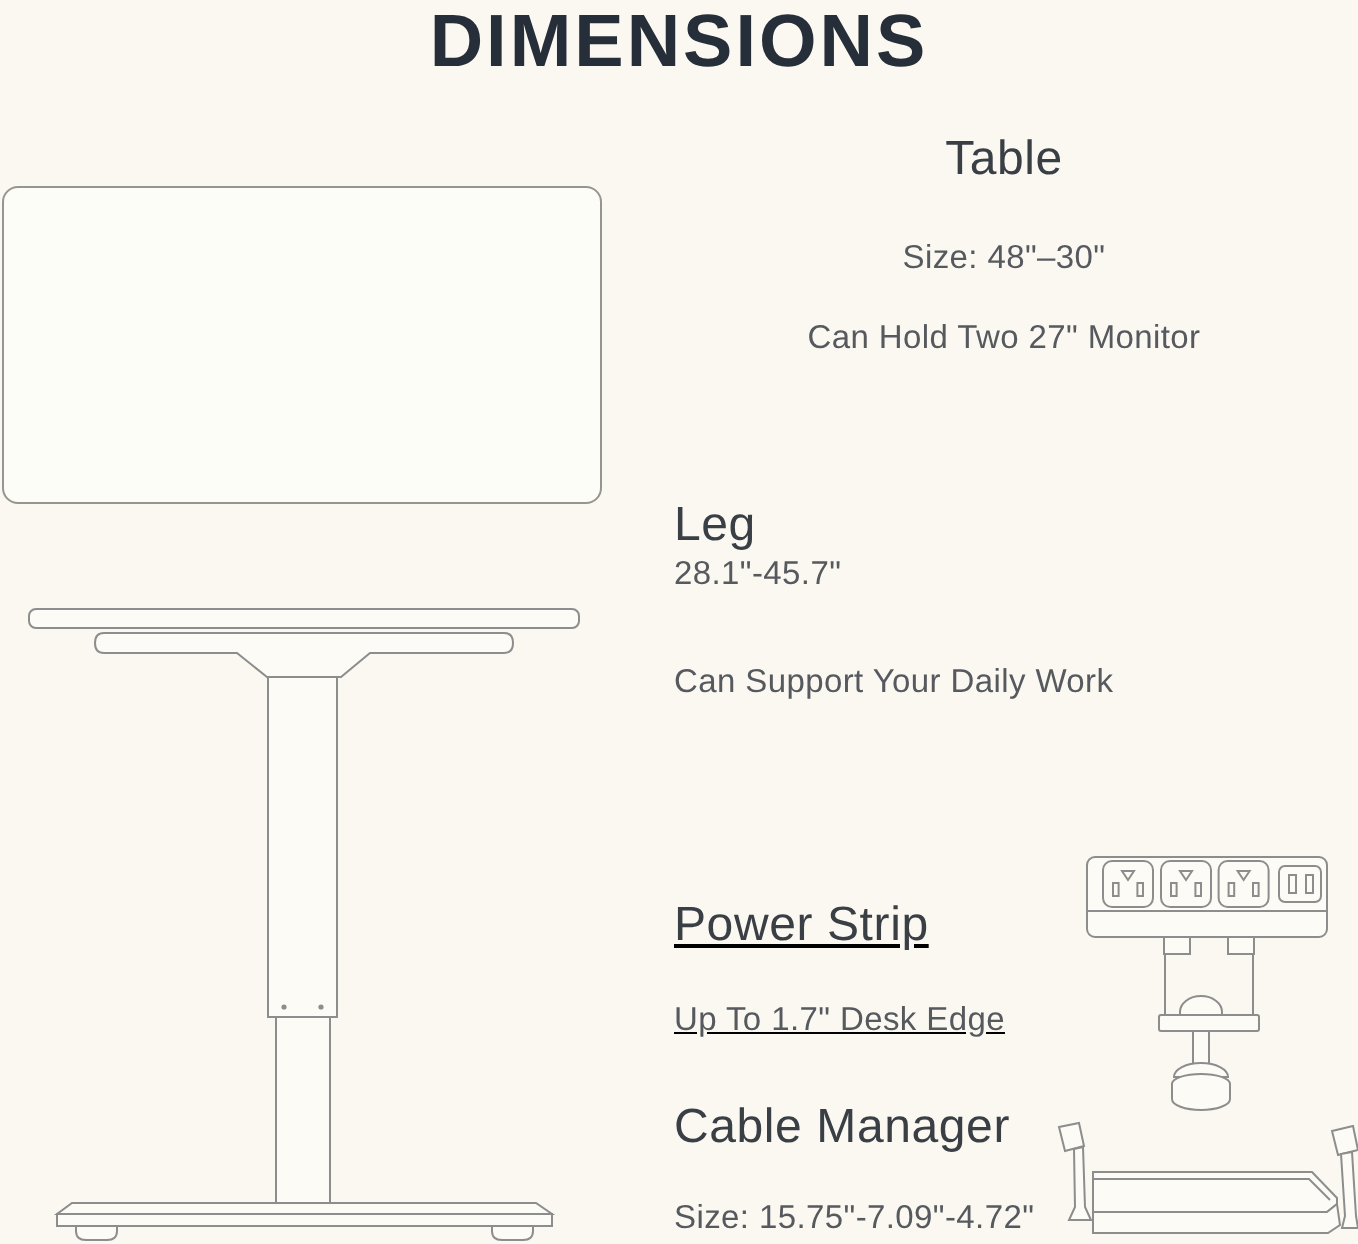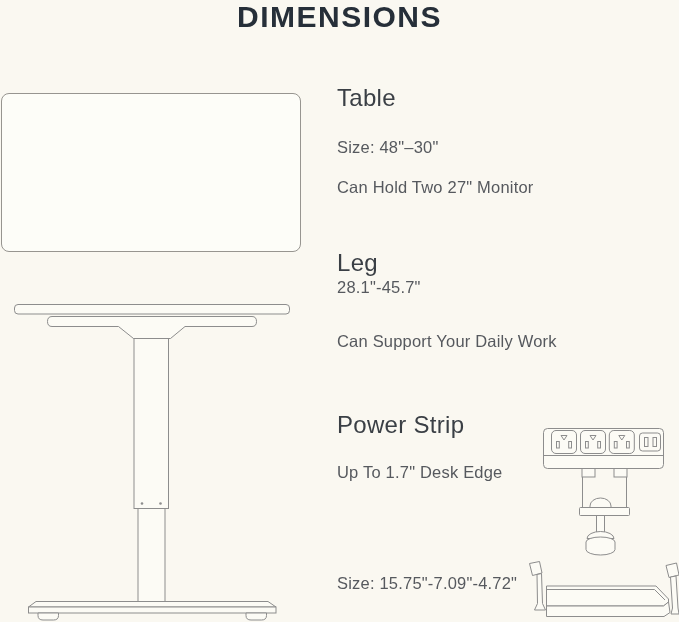--- a/index.html
+++ b/index.html
@@ -7,21 +7,21 @@
   body {
     position:relative;
     width:679px; height:622px;
     background:#faf8f1;
     font-family:"Liberation Sans", sans-serif;
     overflow:hidden;
   }
   .page-title {
     position:absolute; left:0; top:0; width:679px;
     text-align:center;
-    font-size:30px; font-weight:700; letter-spacing:1.5px;
+    font-size:37px; font-weight:700; letter-spacing:1.5px;
     color:#262f39;
   }
   .section { position:absolute; left:337px; width:330px; }
   .section-heading {
     font-size:24px; line-height:26px; font-weight:400;
     letter-spacing:0.3px; color:#3a3f45;
   }
   .body-line {
     font-size:16.5px; line-height:23px;
     letter-spacing:0.2px; color:#56595e;
@@ -123,32 +123,33 @@
 
   <path class="lineart" d="M21.5,66 H138.5 L143.5,62 L145,72.5 L139,76.5 H21.5 Z"></path>
 
   <path class="lineart" d="M4.5,23.5 L14.5,21.5 L17,33 L7.5,35.5 Z"></path>
   <path class="lineart" d="M12,34.5 L16.5,33.5 L17.5,63.5 L20.5,70 L9.5,70 L12.5,63.5 Z"></path>
 
   <path class="lineart" d="M141,25.5 L151.5,23 L154,35 L144,37.5 Z"></path>
   <path class="lineart" d="M145.5,37 L151,36 L153,68 L154,74 L146,74 L147.5,68 Z"></path>
 </svg>
 
-<div class="section" style="top:85px;">
+<div class="section" style="top:67px;text-align:center;">
   <div class="section-heading">Table</div>
   <div class="body-line mt-lg">Size: 48"–30"</div>
   <div class="body-line mt-sm">Can Hold Two 27" Monitor</div>
 </div>
 
 <div class="section" style="top:250px;">
   <div class="section-heading">Leg</div>
   <div class="body-line">28.1"-45.7"</div>
   <div class="body-line mt-sm2">Can Support Your Daily Work</div>
 </div>
 
-<div class="section" style="top:412px;">
+<div class="section" style="top:450px;text-decoration:underline;">
   <div class="section-heading">Power Strip</div>
   <div class="body-line mt-md">Up To 1.7" Desk Edge</div>
 </div>
 
 <div class="section" style="top:551px;">
+  <div class="section-heading">Cable Manager</div>
   <div class="body-line mt-sm3">Size: 15.75"-7.09"-4.72"</div>
 </div>
 
 </body></html>

